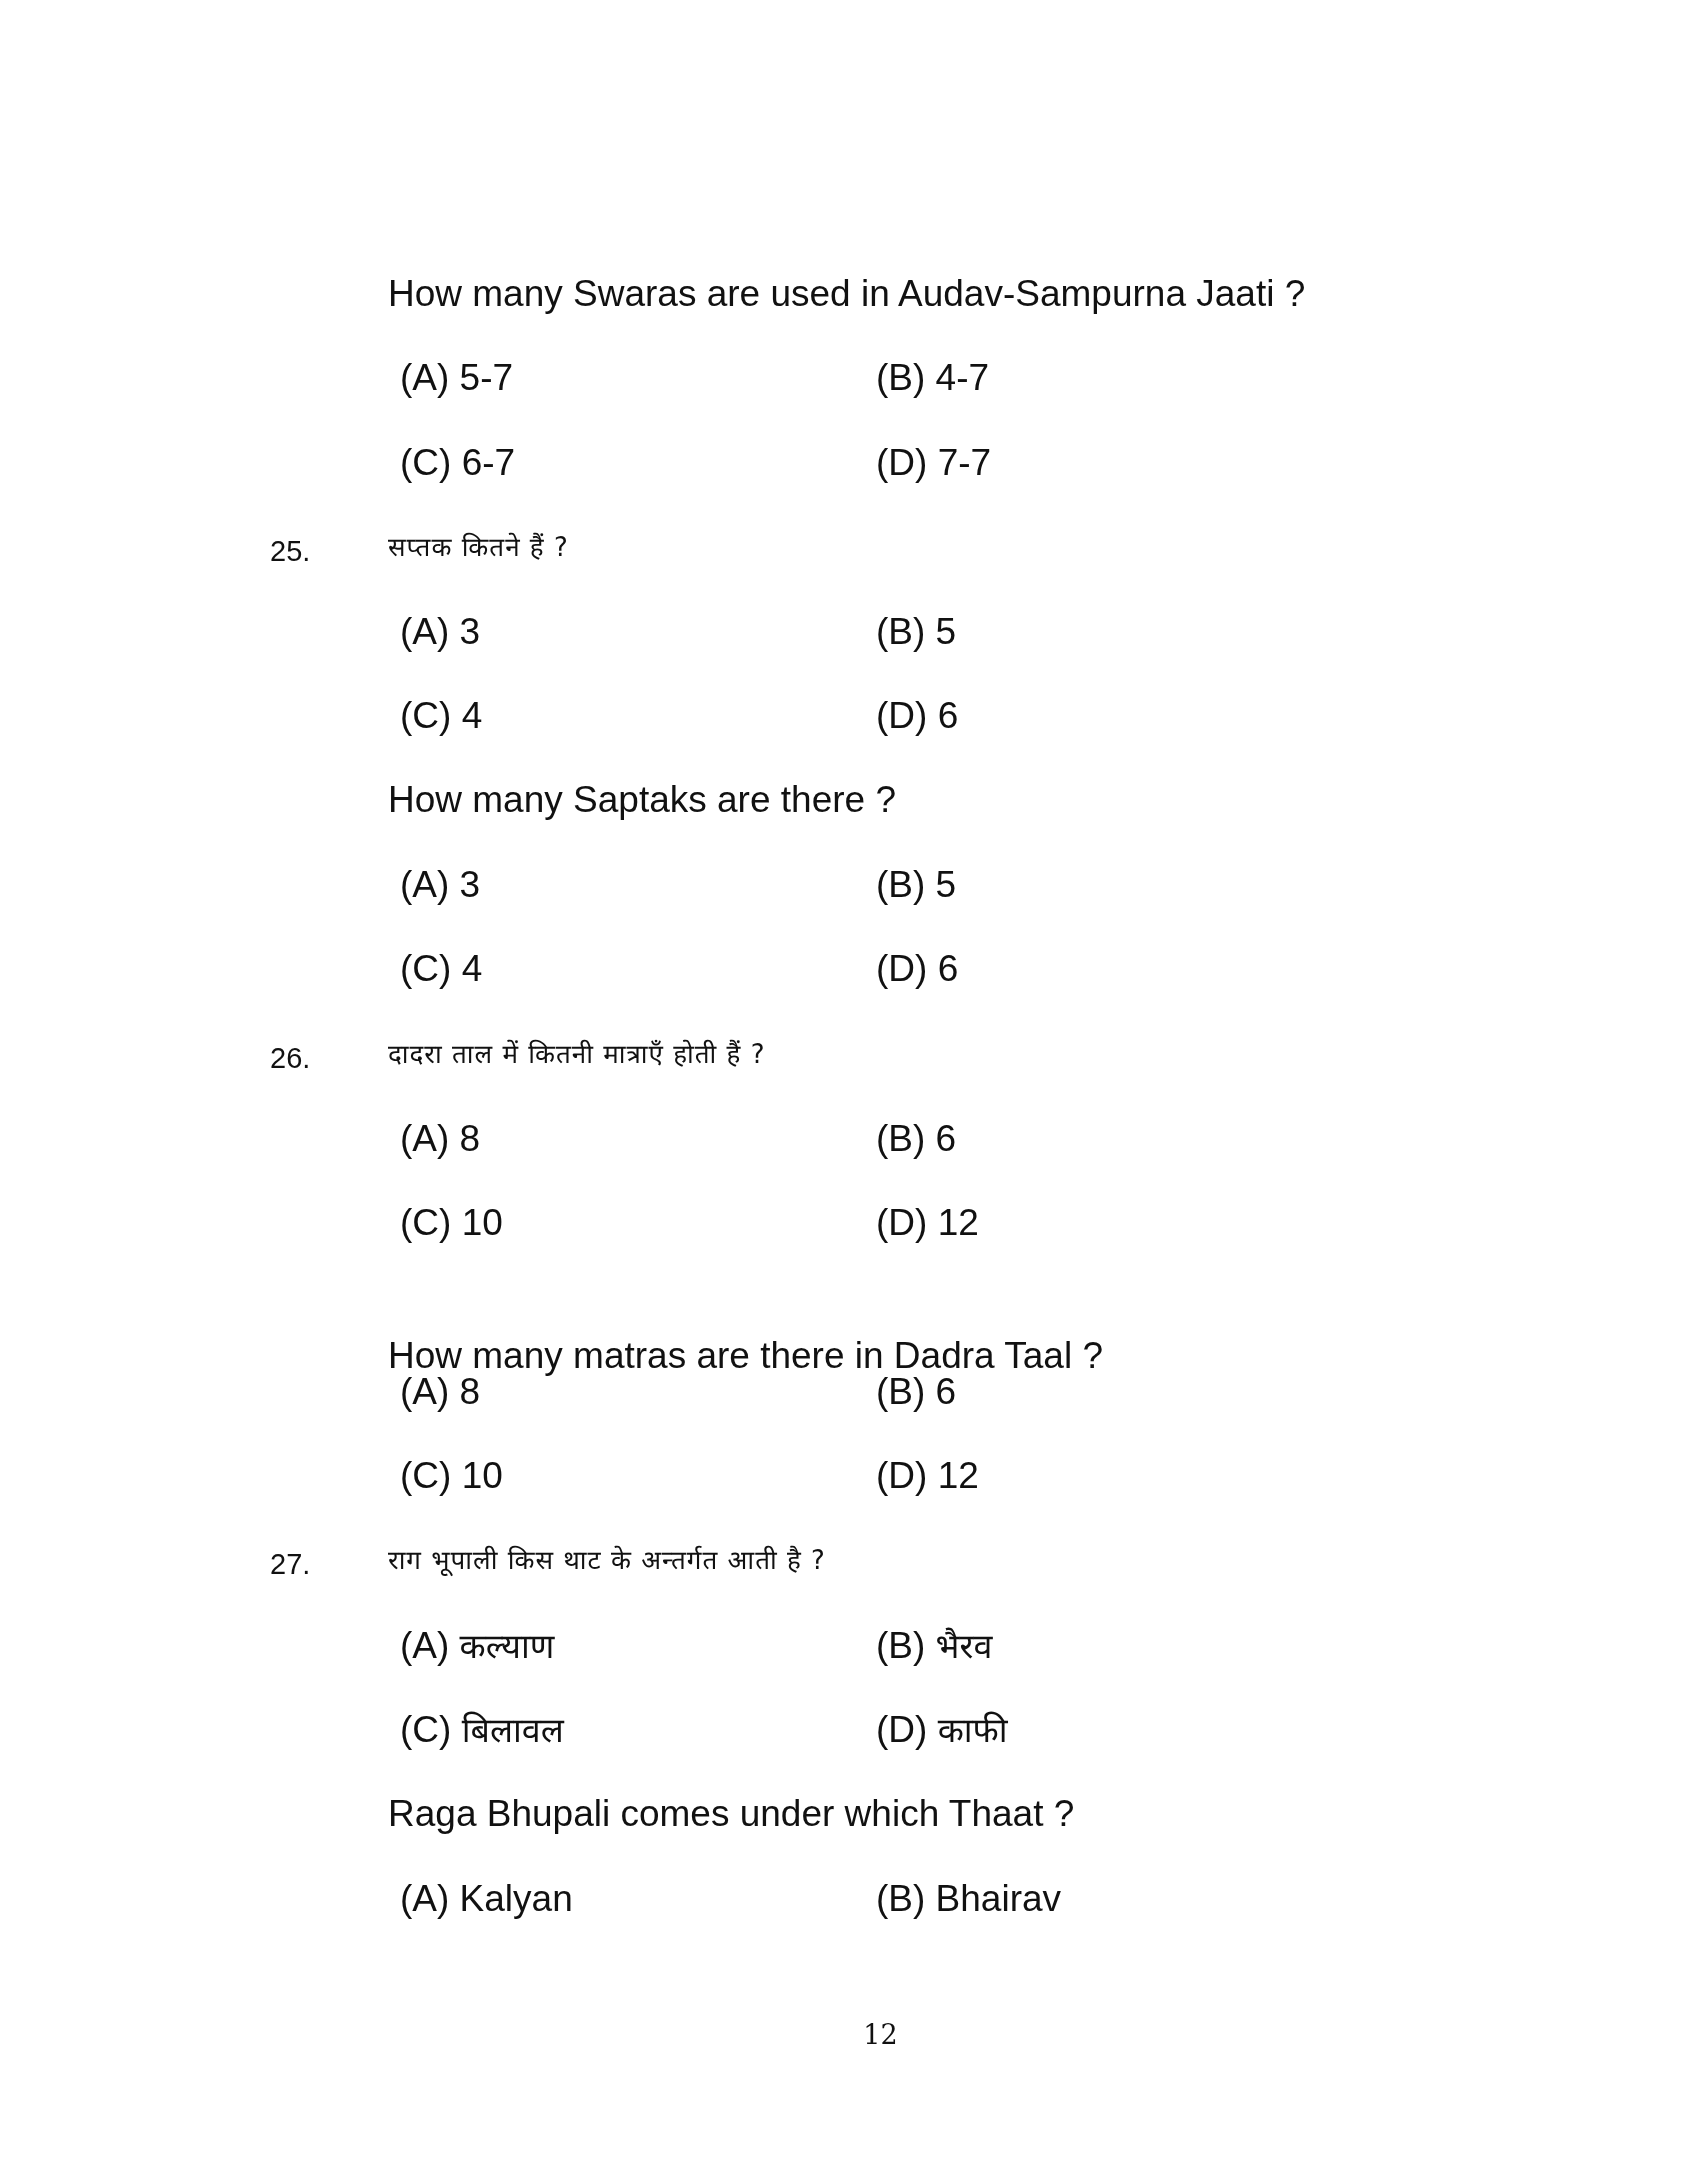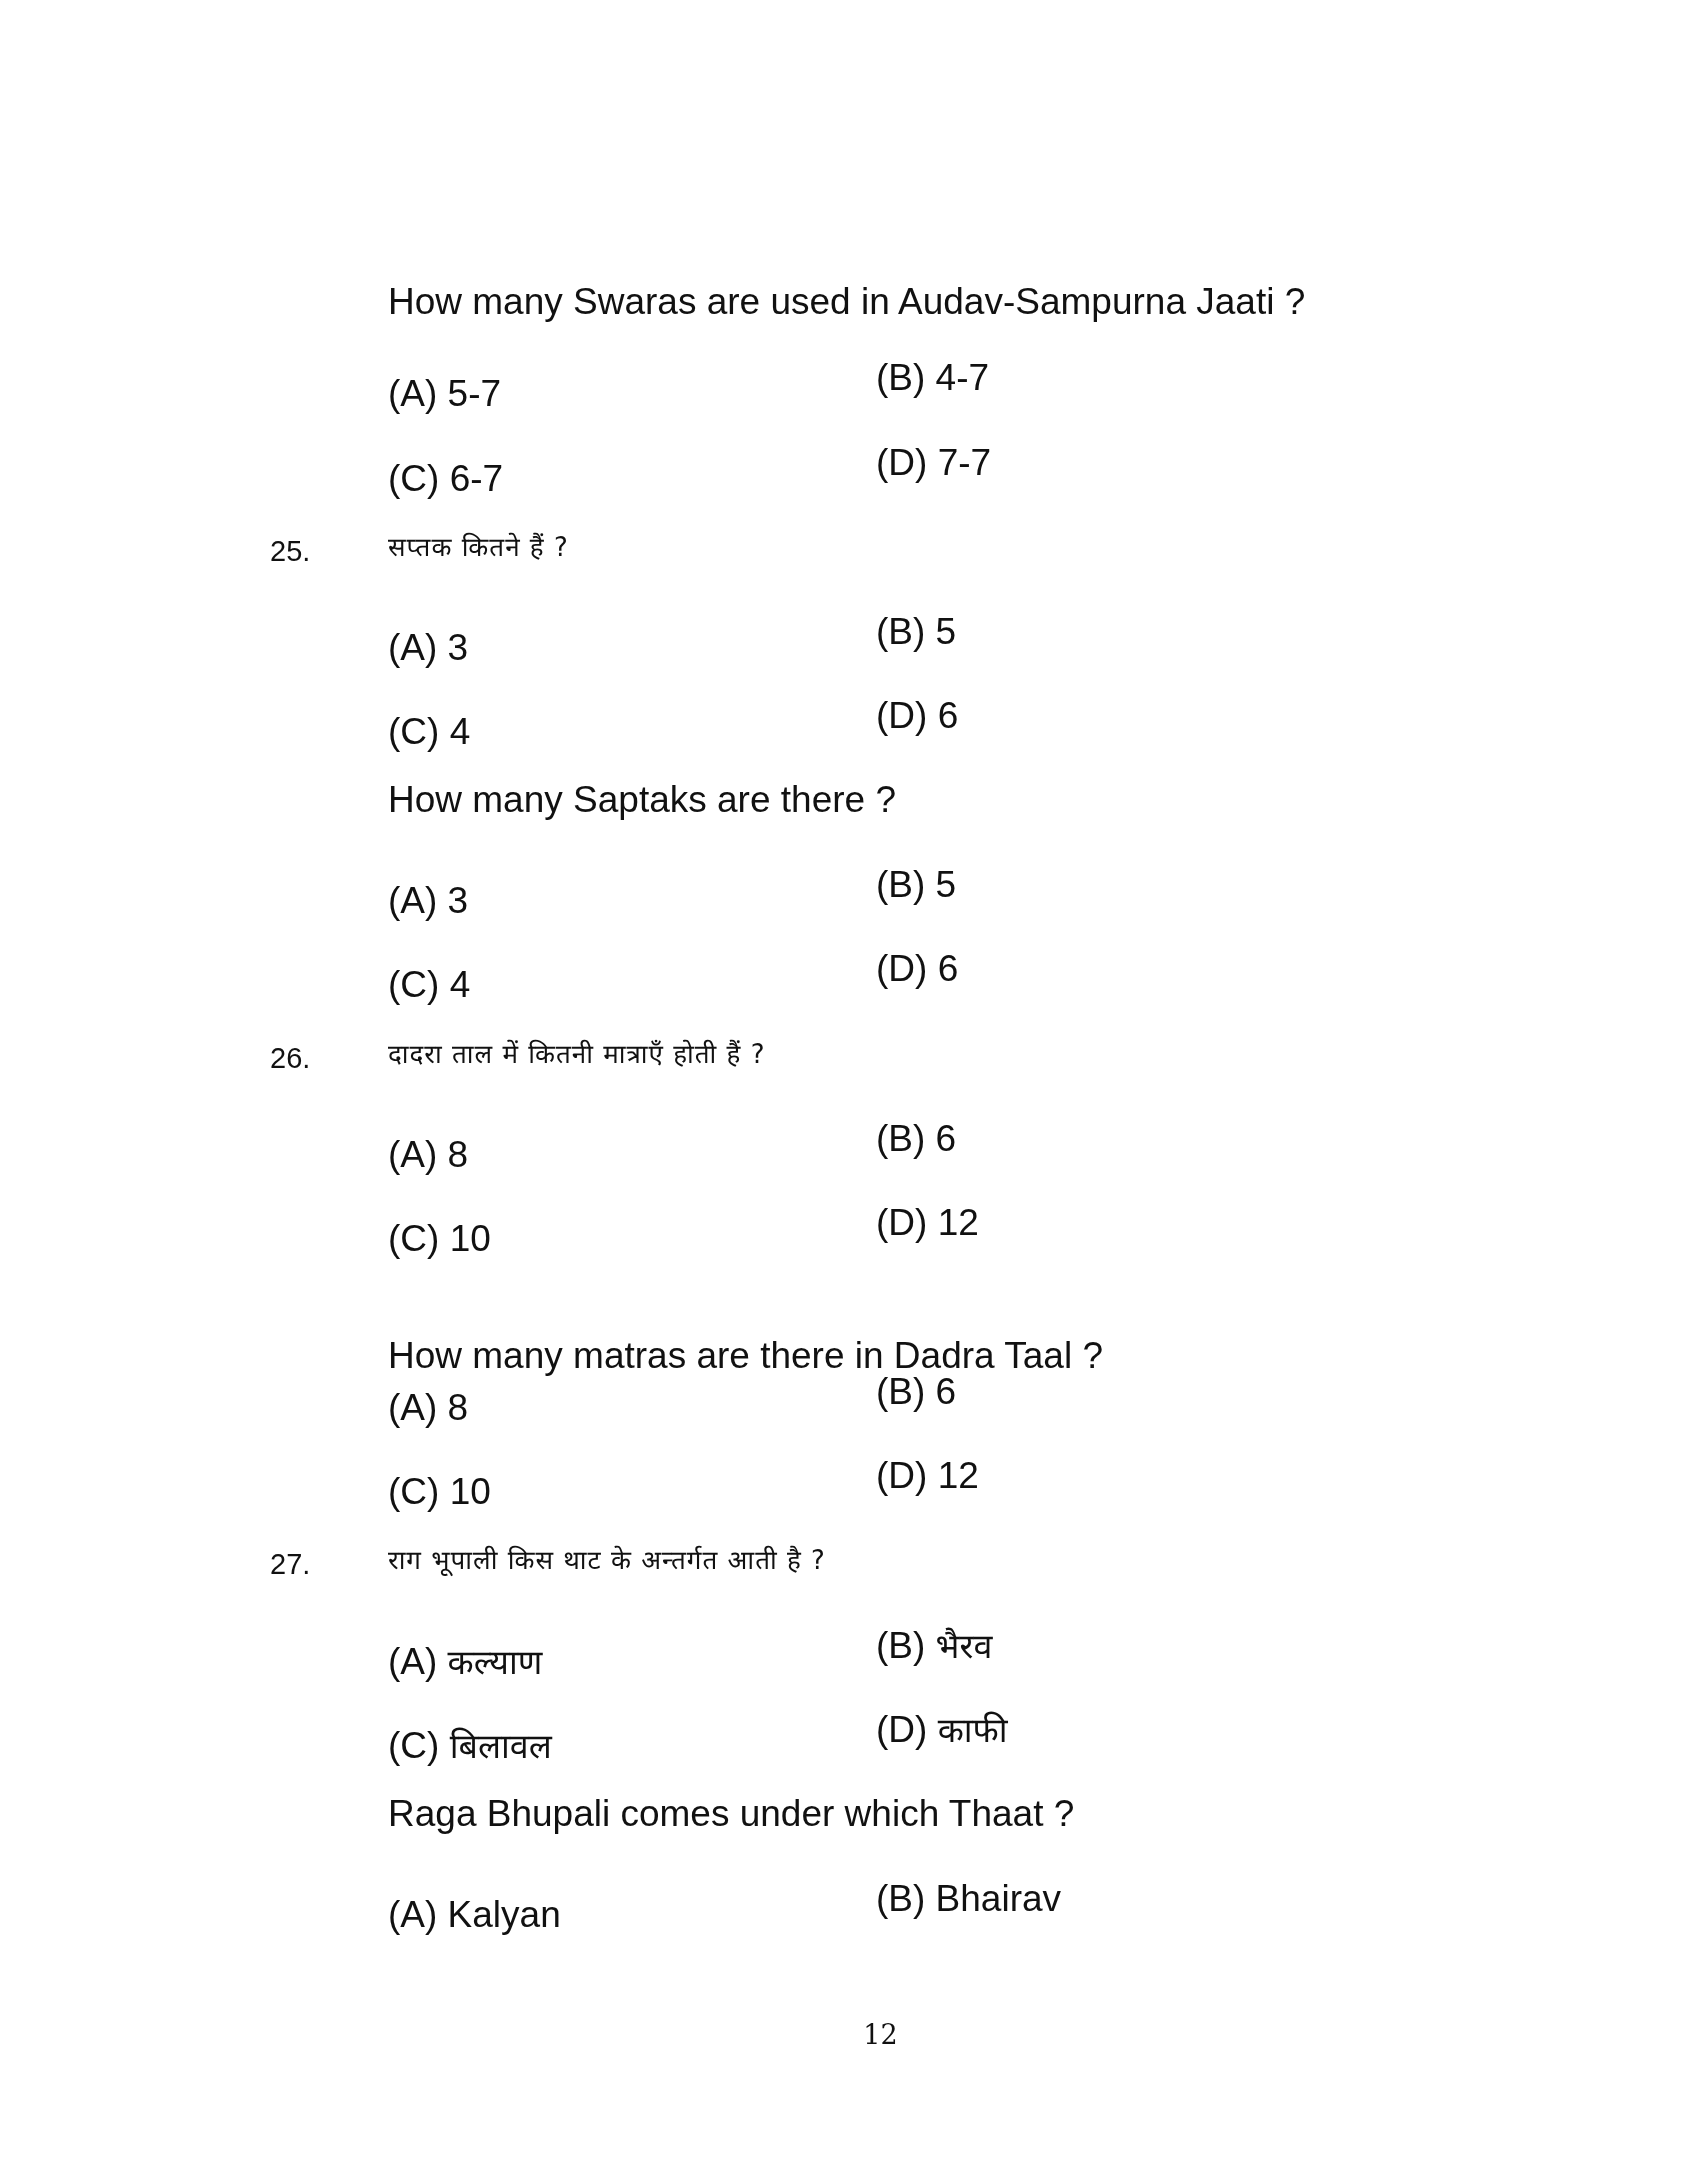--- a/index.html
+++ b/index.html
@@ -42,21 +42,21 @@
     left: 388px;
   }
   .qtext.hi {
     font-family: "DejaVu Sans", "Liberation Sans", sans-serif;
     font-size: 26px;
     letter-spacing: 1px;
   }
   .opt {
     position: absolute;
   }
-  .opt.left { left: 388px; margin-top: 16px; }
+  .opt.left { left: 400px; }
   .opt.right { left: 876px; }
   .opt .val.hi {
     font-family: "DejaVu Sans", "Liberation Sans", sans-serif;
     font-size: 34px;
   }
   .page-number {
     position: absolute;
     left: 851px;
     width: 59px;
     text-align: center;
@@ -65,21 +65,21 @@
     font-size: 27px;
     line-height: 30px;
     color: #111111;
   }
 </style>
 </head>
 <body>
 
 <div class="page">
 
-  <div class="row" style="top:280px;">
+  <div class="row" style="top:272px;">
     <span class="qtext">How many Swaras are used in Audav-Sampurna Jaati ?</span>
   </div>
   <div class="row" style="top:356px;">
     <span class="opt left"><span>(A)</span> <span>5-7</span></span>
     <span class="opt right"><span>(B)</span> <span>4-7</span></span>
   </div>
   <div class="row" style="top:441px;padding-left:13px;">
     <span class="opt left"><span>(C)</span> <span>6-7</span></span>
     <span class="opt right"><span>(D)</span> <span>7-7</span></span>
   </div>

